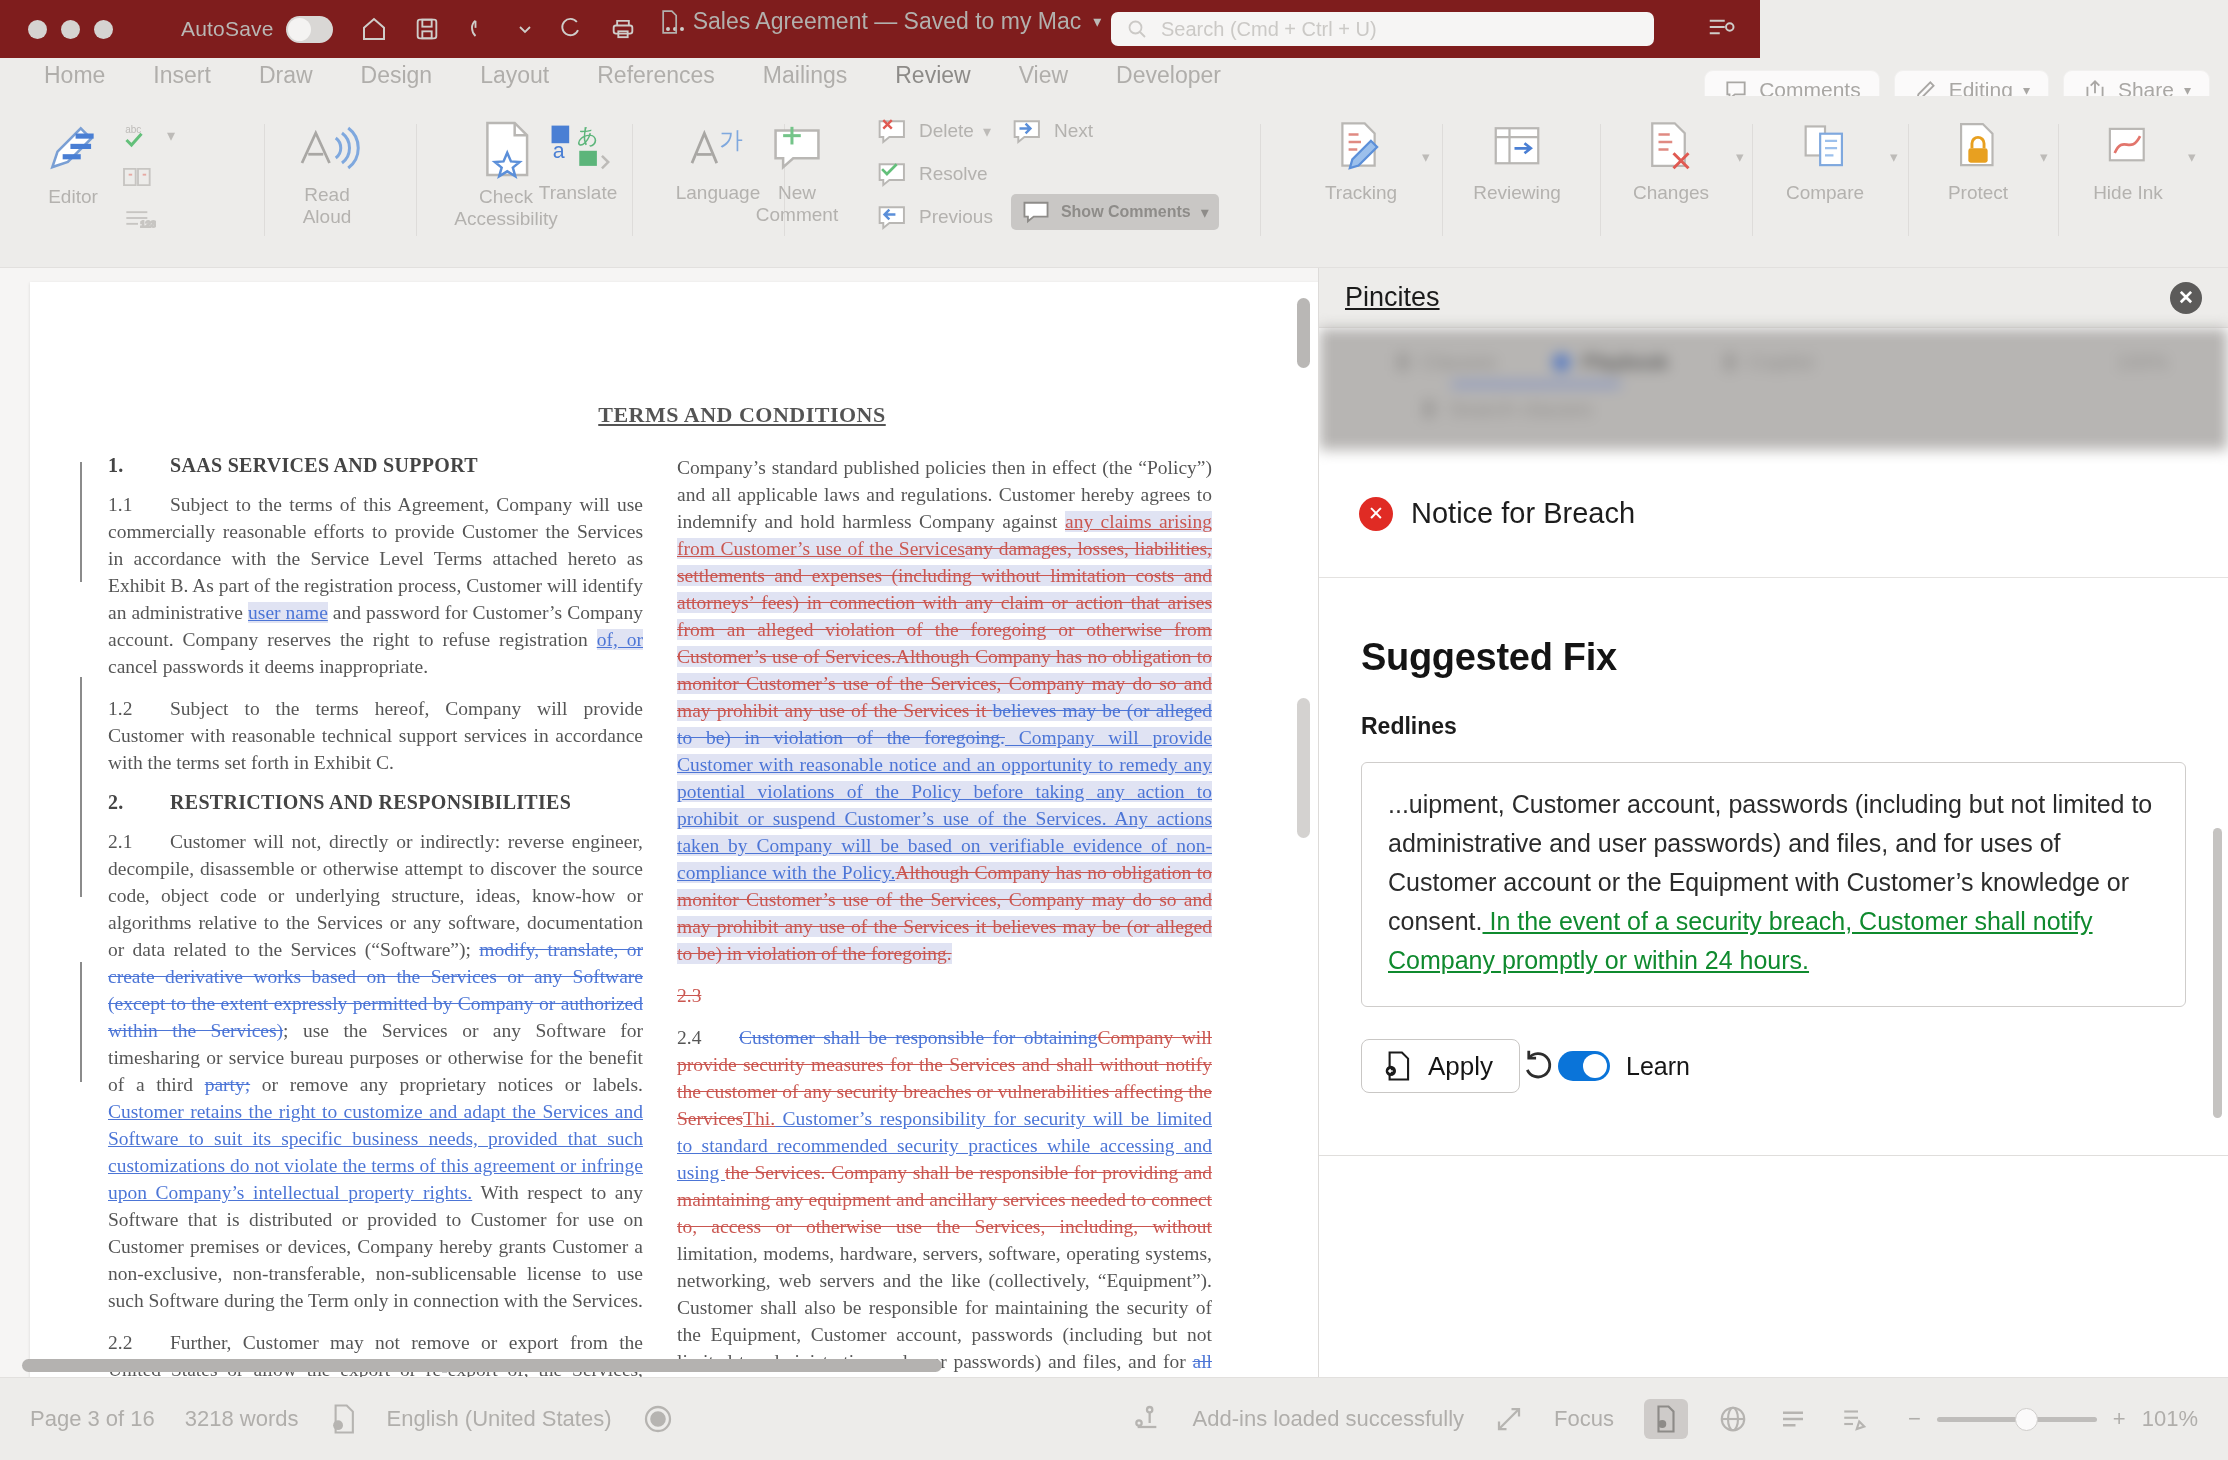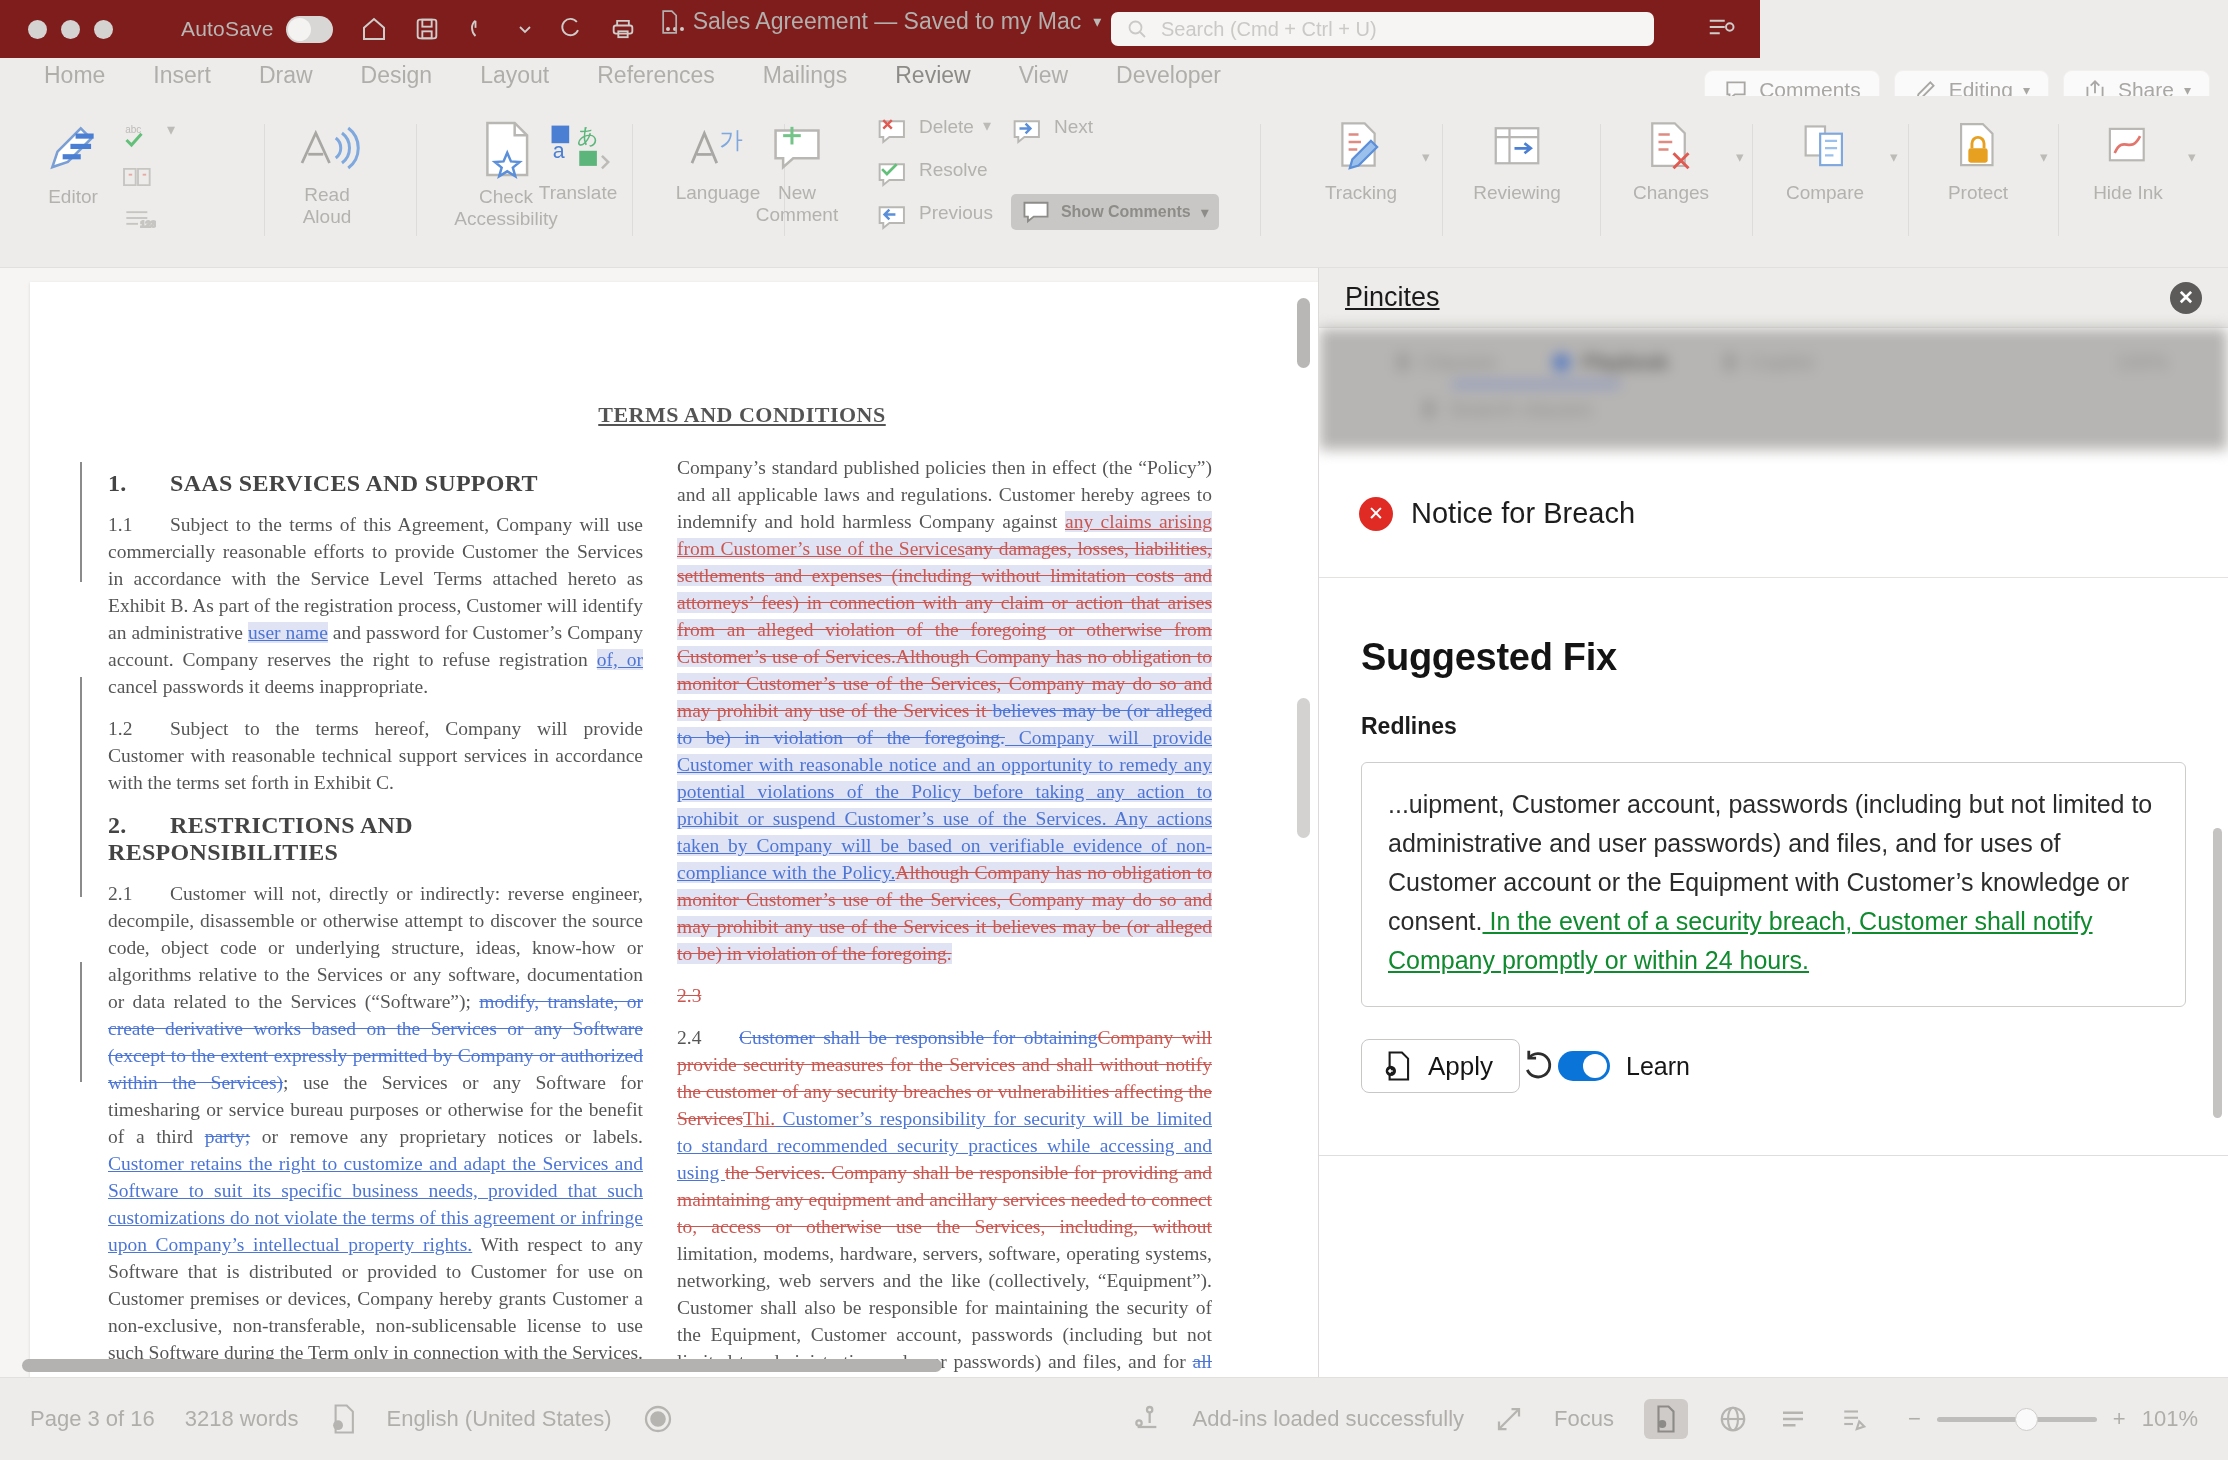--- a/index.html
+++ b/index.html
@@ -84,21 +84,21 @@
   .rgroup {
     position: absolute; top: 6px; height: 158px;
     display: flex; align-items: flex-start;
   }
   .rsep { position: absolute; top: 22px; width: 1px; height: 112px; background: #dedcda; }
   .bigbtn {
     width: 118px; display: flex; flex-direction: column; align-items: center;
     gap: 6px; padding-top: 16px;
   }
   .bigbtn .lbl { font-size: 19px; color: #b4b2af; text-align: center; line-height: 1.18; }
-  .smallrow { display: flex; gap: 9px; }
+  .smallrow { display: flex; align-items: center; gap: 9px; }
   .smallrow .lbl { font-size: 19px; color: #b4b2af; }
   .stack { display: flex; flex-direction: column; gap: 13px; padding-top: 18px; }
   .showcomments {
     background: #c9c7c5; border-radius: 5px; padding: 5px 10px;
     display: flex; align-items: center; gap: 10px;
   }
   .showcomments .lbl { color: #8e8c89; font-weight: bold; }
   .ico { display: inline-flex; align-items: center; justify-content: center; }
 
   
@@ -118,22 +118,22 @@
     color: #2f2f2f; margin-bottom: 26px; opacity: .82;
   }
   .cols { display: flex; gap: 34px; }
   .col { width: 535px; }
   .p {
     font-family: "Liberation Serif", serif; font-size: 19.5px; line-height: 27px;
     text-align: justify; color: #3a3a3a; margin-bottom: 15px; opacity: .86;
   }
   .p .num { display: inline-block; width: 62px; }
   .h2 {
-    font-family: "Liberation Serif", serif; font-weight: bold; font-size: 24px;
-    color: #2b2b2b; margin-bottom: 14px; opacity: .88; letter-spacing: .3px; margin-top: 16px;
+    font-family: "Liberation Serif", serif; font-weight: bold; font-size: 20px;
+    color: #2b2b2b; margin-bottom: 14px; opacity: .88; letter-spacing: .3px;
   }
   .h2 .num { display: inline-block; width: 62px; }
   .ins-blue { color: #2f5fd0; text-decoration: underline; }
   .del-red { color: #c23b34; text-decoration: line-through; }
   .ins-red { color: #c23b34; text-decoration: underline; }
   .del-blue { color: #2f5fd0; text-decoration: line-through; }
   .hl { background: #dcdff2; }
   .changebar {
     position: absolute; width: 2px; background: #8b8b8b;
   }

